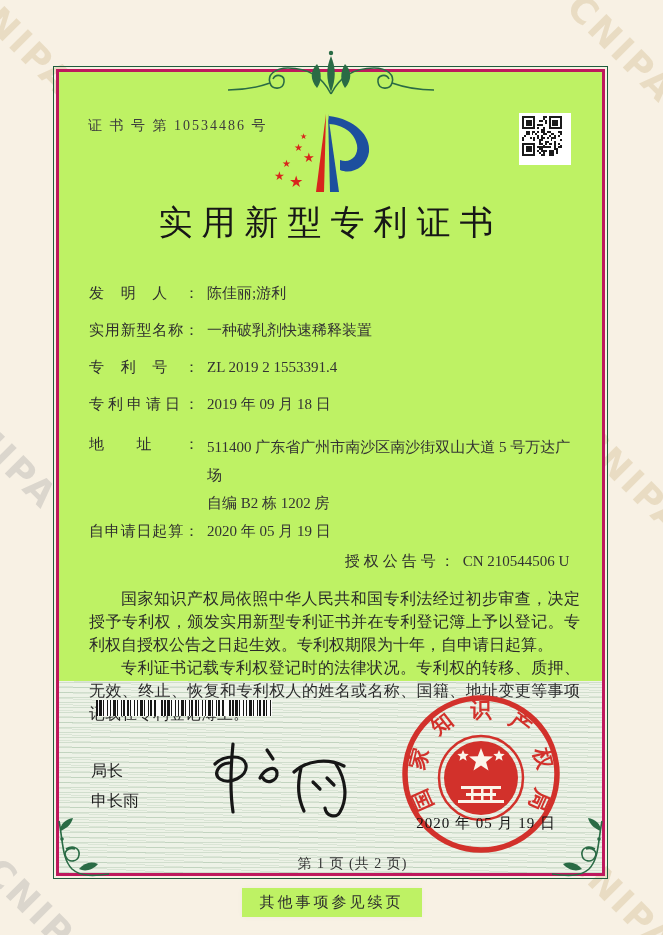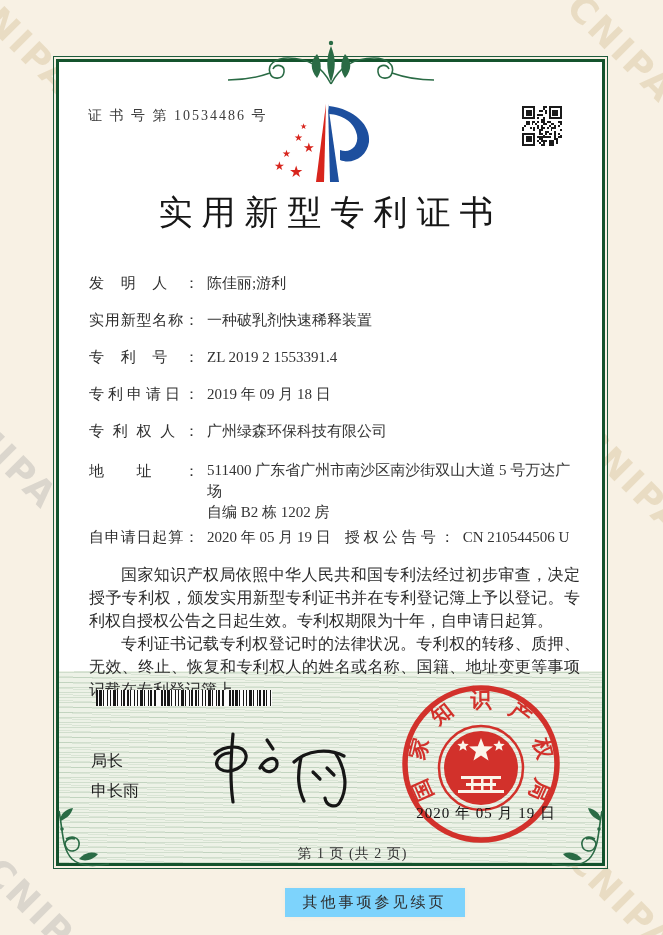--- a/index.html
+++ b/index.html
@@ -12,23 +12,23 @@
   
   .wm{
     position:absolute;font-family:"DejaVu Sans","Liberation Sans",sans-serif;
     font-weight:bold;font-size:36px;letter-spacing:3px;
     transform:rotate(45deg);transform-origin:left top;user-select:none;
   }
   .wm.tan{color:#e9dcc3;}
   .wm.gray{color:#dbd6cd;}
   
   .frame{
-    position:absolute;left:56px;top:59px;width:543px;height:801px;
-    border:3px solid #14532d;outline:1px solid #1e5b3c;outline-offset:2px;
-    background:#ffffff;
+    position:absolute;left:56px;top:69px;width:543px;height:801px;
+    border:3px solid #be185d;outline:1px solid #1e5b3c;outline-offset:2px;
+    background:#bef264;
   }
   .guilloche{
     position:absolute;left:0;right:0;bottom:0;height:192px;
     background-color:#edf2e7;
     background-image:
       repeating-linear-gradient(0deg, rgba(105,150,110,.22) 0 1px, transparent 1px 5px),
       repeating-linear-gradient(3deg, rgba(105,150,110,.14) 0 1px, transparent 1px 6px);
   }
   
   .top-ornament{position:absolute;left:50%;top:-26px;transform:translateX(-50%);}
@@ -45,25 +45,25 @@
     font-size:34px;font-weight:normal;letter-spacing:9px;color:#171717;
   }
   
   .content{position:absolute;left:30px;right:22px;top:210px;font-size:15px;}
   .frow{line-height:22px;margin-bottom:15px;white-space:nowrap;}
   .flabel{
     display:inline-block;width:110px;vertical-align:top;
     text-align:justify;text-align-last:justify;color:#2e2e2e;
   }
   .fvalue{display:inline-block;margin-left:8px;color:#333;}
-  .addr .fvalue{white-space:normal;line-height:21px;}
+  .addr .fvalue{white-space:normal;line-height:28px;}
   .addr{margin-top:18px;margin-bottom:0;display:flex;}
   .addr .flabel{flex:0 0 110px;}
   .grant{margin-top:3px;display:flex;}
-  .grant .pair2{margin-left:14px;}
+  .grant .pair2{margin-left:14px;margin-top:30px;}
   
   .paras{margin-top:9px;color:#2b2b2b;}
   .paras p{margin:0;text-indent:2em;line-height:23px;text-align:justify;font-size:16px;}
   
   .barcode{
     position:absolute;left:37px;top:628px;width:176px;height:16px;z-index:2;
     background:repeating-linear-gradient(90deg,
       #181818 0 1.6px,#fdfdfd 1.6px 3.4px,#181818 3.4px 6px,#fdfdfd 6px 7.2px,
       #181818 7.2px 8px,#fdfdfd 8px 11px,#181818 11px 12.2px,#fdfdfd 12.2px 13.6px);
   }
@@ -71,23 +71,22 @@
   .signature{position:absolute;left:138px;top:662px;z-index:3;}
   .seal{position:absolute;left:338px;top:618px;width:168px;height:168px;z-index:3;}
   .seal-date{
     position:absolute;left:334px;top:742px;width:186px;z-index:4;text-align:center;
     font-size:15px;color:#111;letter-spacing:1px;white-space:nowrap;
   }
   .page-info{position:absolute;left:0;right:0;top:783px;z-index:2;text-align:center;font-size:14px;color:#333;letter-spacing:1px;margin-left:44px;}
   
   .note-chip{
     position:absolute;left:50%;top:888px;transform:translateX(-50%);
-    background:#7dd3fc;padding:5px 18px;font-size:15px;letter-spacing:3px;color:#2e2e2e;
+    background:#bef264;padding:5px 18px;font-size:15px;letter-spacing:3px;color:#2e2e2e;
     box-shadow:0 0 6px rgba(0,0,0,0.03);
-    margin-left:43px;
   }
 </style>
 </head>
 <body>
 
 <span class="wm tan" style="left:-14px;top:-22px;">CNIPA</span>
 <span class="wm tan" style="left:588px;top:-14px;">CNIPA</span>
 <span class="wm gray" style="left:-30px;top:392px;">CNIPA</span>
 <span class="wm tan" style="left:598px;top:418px;">CNIPA</span>
 <span class="wm gray" style="left:6px;top:850px;">CNIPA</span>
@@ -275,23 +274,20 @@
     </div>
     <div class="frow">
       <span class="flabel">实用新型名称：</span><span class="fvalue">一种破乳剂快速稀释装置</span>
     </div>
     <div class="frow">
       <span class="flabel">专利号：</span><span class="fvalue">ZL 2019 2 1553391.4</span>
     </div>
     <div class="frow">
       <span class="flabel">专利申请日：</span><span class="fvalue">2019 年 09 月 18 日</span>
     </div>
-    <div class="frow">
-      <span class="flabel">专利权人：</span><span class="fvalue">广州绿森环保科技有限公司</span>
-    </div>
     <div class="frow addr">
       <span class="flabel">地址：</span>
       <span class="fvalue">
         <span>511400 广东省广州市南沙区南沙街双山大道 5 号万达广场</span><br>
         <span>自编 B2 栋 1202 房</span>
       </span>
     </div>
     <div class="frow grant">
       <span>
         <span class="flabel">自申请日起算：</span><span class="fvalue">2020 年 05 月 19 日</span>

